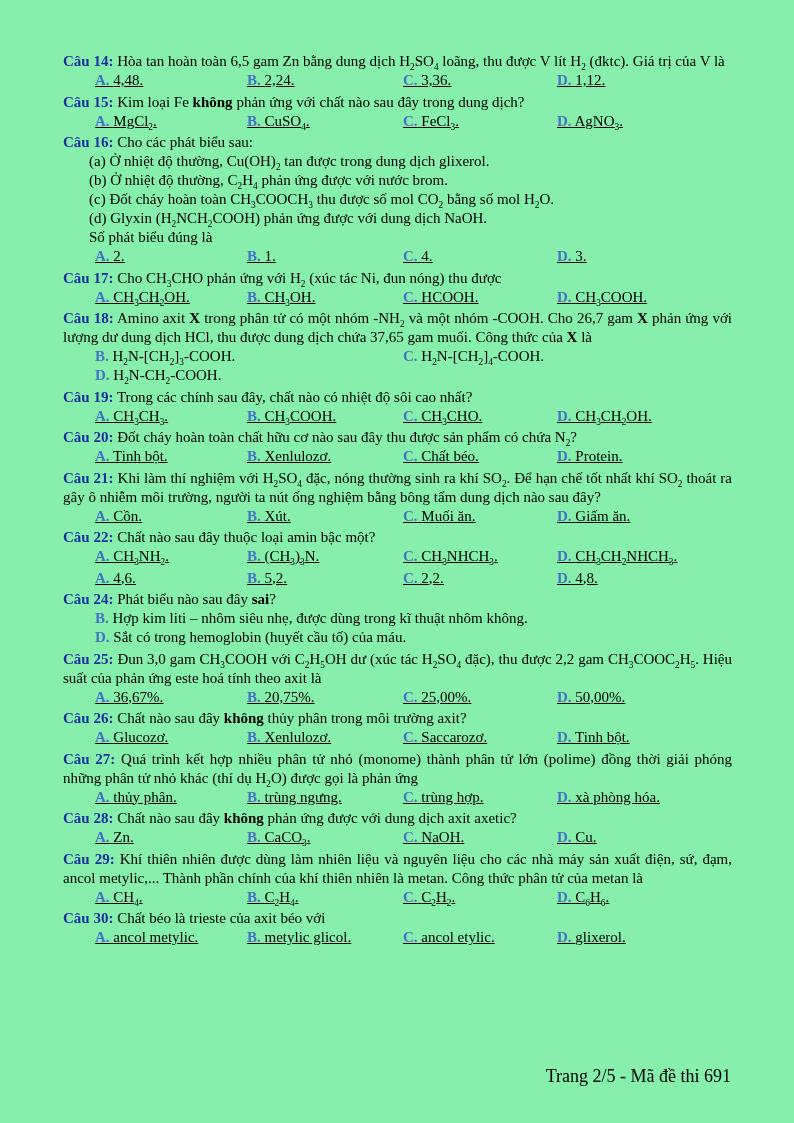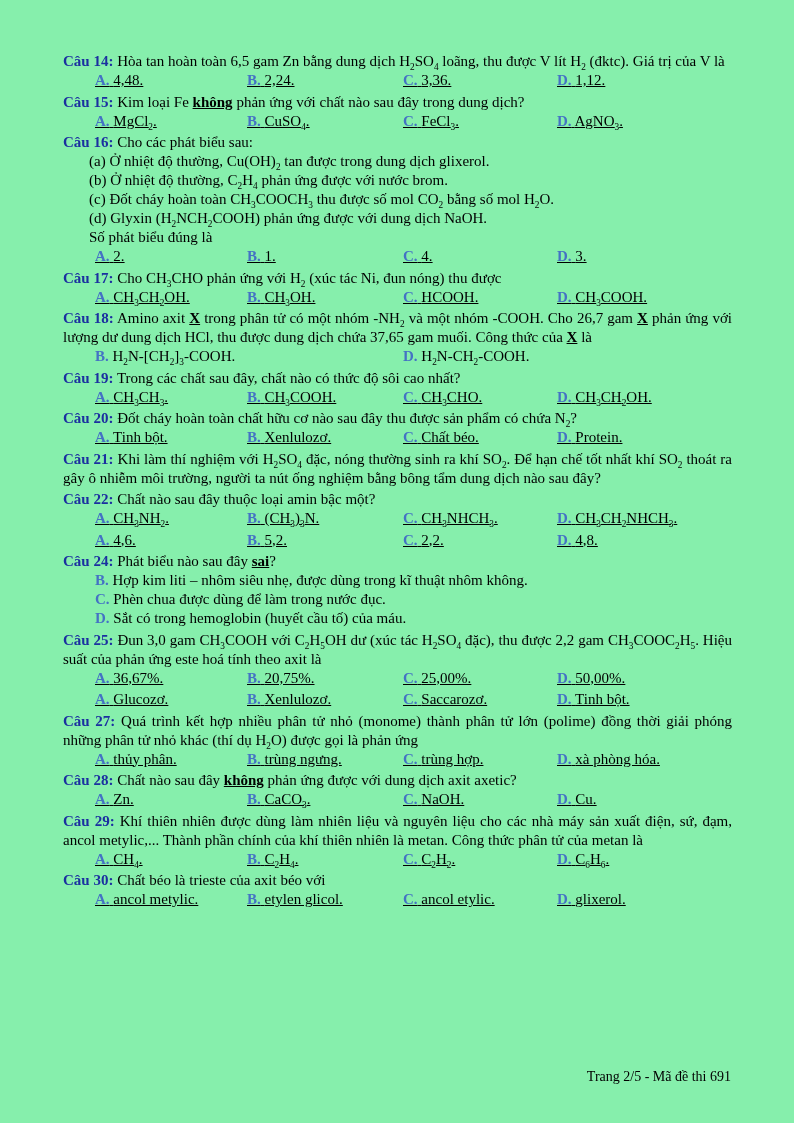--- a/index.html
+++ b/index.html
@@ -8,30 +8,30 @@
     width:794px;height:1123px;
     background:#86efac;
     font-family:"Liberation Serif","DejaVu Serif",serif;
     font-size:15px;line-height:19px;color:#000000;
     overflow:hidden;
   }
   #questions{position:absolute;left:63px;top:52px;width:669px;}
   .q{margin-bottom:2.5px;}
   .stem{text-align:justify;}
   .qlabel{color:var(--label-color,#1b2fa0);font-weight:bold;}
-  .seg-b{font-weight:bold;text-decoration:underline;}
+  .seg-b{font-weight:bold;}
   .subline{padding-left:26px;}
   .opts{padding-left:32px;}
   .opts.cols4{display:grid;grid-template-columns:152px 156px 154px 1fr;text-decoration:underline;}
   .opts.cols2{display:grid;grid-template-columns:308px 1fr;}
   .opts.stack .opt{display:block;}
   .opt{white-space:nowrap;}
   .letter{color:var(--letter-color,#4472c4);font-weight:bold;}
   sub{font-size:0.62em;line-height:0;}
-  .footer{position:absolute;top:1067px;right:63px;font-size:14px;}
+  .footer{position:absolute;top:1067px;right:63px;font-size:18px;}
 </style>
 </head>
 <body>
 
 <div class="page">
   <div id="questions">
       <div class="q">
         <div class="stem"><b class="qlabel">Câu 14:</b><span class="seg"> Hòa tan hoàn toàn 6,5 gam Zn bằng dung dịch H<sub>2</sub>SO<sub>4</sub> loãng, thu được V lít H<sub>2</sub> (đktc). Giá trị của V là</span></div>
         <div class="opts cols4">
           <span class="opt"><b class="letter">A.</b> <span class="otext">4,48.</span></span>
@@ -69,43 +69,50 @@
           <span class="opt"><b class="letter">A.</b> <span class="otext">CH<sub>3</sub>CH<sub>2</sub>OH.</span></span>
           <span class="opt"><b class="letter">B.</b> <span class="otext">CH<sub>3</sub>OH.</span></span>
           <span class="opt"><b class="letter">C.</b> <span class="otext">HCOOH.</span></span>
           <span class="opt"><b class="letter">D.</b> <span class="otext">CH<sub>3</sub>COOH.</span></span>
         </div>
       </div>
       <div class="q">
         <div class="stem"><b class="qlabel">Câu 18:</b><span class="seg"> Amino axit </span><span class="seg-b">X</span><span class="seg"> trong phân tử có một nhóm -NH<sub>2</sub> và một nhóm -COOH. Cho 26,7 gam </span><span class="seg-b">X</span><span class="seg"> phản ứng với lượng dư dung dịch HCl, thu được dung dịch chứa 37,65 gam muối. Công thức của </span><span class="seg-b">X</span><span class="seg"> là</span></div>
         <div class="opts cols2">
           <span class="opt"><b class="letter">B.</b> <span class="otext">H<sub>2</sub>N-[CH<sub>2</sub>]<sub>3</sub>-COOH.</span></span>
+          <span class="opt"><b class="letter">C.</b> <span class="otext">H<sub>2</sub>N-[CH<sub>2</sub>]<sub>4</sub>-COOH.</span></span>
           <span class="opt"><b class="letter">D.</b> <span class="otext">H<sub>2</sub>N-CH<sub>2</sub>-COOH.</span></span>
         </div>
       </div>
       <div class="q">
-        <div class="stem"><b class="qlabel">Câu 19:</b><span class="seg"> Trong các chất sau đây, chất nào có thức độ sôi cao nhất?</span></div>
+        <div class="stem"><b class="qlabel">Câu 19:</b><span class="seg"> Trong các chính sau đây, chất nào có nhiệt độ sôi cao nhất?</span></div>
         <div class="opts cols4">
           <span class="opt"><b class="letter">A.</b> <span class="otext">CH<sub>3</sub>CH<sub>3</sub>.</span></span>
           <span class="opt"><b class="letter">B.</b> <span class="otext">CH<sub>3</sub>COOH.</span></span>
           <span class="opt"><b class="letter">C.</b> <span class="otext">CH<sub>3</sub>CHO.</span></span>
           <span class="opt"><b class="letter">D.</b> <span class="otext">CH<sub>3</sub>CH<sub>2</sub>OH.</span></span>
         </div>
       </div>
       <div class="q">
         <div class="stem"><b class="qlabel">Câu 20:</b><span class="seg"> Đốt cháy hoàn toàn chất hữu cơ nào sau đây thu được sản phẩm có chứa N<sub>2</sub>?</span></div>
         <div class="opts cols4">
           <span class="opt"><b class="letter">A.</b> <span class="otext">Tinh bột.</span></span>
           <span class="opt"><b class="letter">B.</b> <span class="otext">Xenlulozơ.</span></span>
           <span class="opt"><b class="letter">C.</b> <span class="otext">Chất béo.</span></span>
           <span class="opt"><b class="letter">D.</b> <span class="otext">Protein.</span></span>
         </div>
       </div>
       <div class="q">
         <div class="stem"><b class="qlabel">Câu 21:</b><span class="seg"> Khi làm thí nghiệm với H<sub>2</sub>SO<sub>4</sub> đặc, nóng thường sinh ra khí SO<sub>2</sub>. Để hạn chế tốt nhất khí SO<sub>2</sub> thoát ra gây ô nhiễm môi trường, người ta nút ống nghiệm bằng bông tẩm dung dịch nào sau đây?</span></div>
+        <div class="opts cols4">
+          <span class="opt"><b class="letter">A.</b> <span class="otext">Cồn.</span></span>
+          <span class="opt"><b class="letter">B.</b> <span class="otext">Xút.</span></span>
+          <span class="opt"><b class="letter">C.</b> <span class="otext">Muối ăn.</span></span>
+          <span class="opt"><b class="letter">D.</b> <span class="otext">Giấm ăn.</span></span>
+        </div>
       </div>
       <div class="q">
         <div class="stem"><b class="qlabel">Câu 22:</b><span class="seg"> Chất nào sau đây thuộc loại amin bậc một?</span></div>
         <div class="opts cols4">
           <span class="opt"><b class="letter">A.</b> <span class="otext">CH<sub>3</sub>NH<sub>2</sub>.</span></span>
           <span class="opt"><b class="letter">B.</b> <span class="otext">(CH<sub>3</sub>)<sub>3</sub>N.</span></span>
           <span class="opt"><b class="letter">C.</b> <span class="otext">CH<sub>3</sub>NHCH<sub>3</sub>.</span></span>
           <span class="opt"><b class="letter">D.</b> <span class="otext">CH<sub>3</sub>CH<sub>2</sub>NHCH<sub>3</sub>.</span></span>
         </div>
       </div>
@@ -114,34 +121,34 @@
           <span class="opt"><b class="letter">A.</b> <span class="otext">4,6.</span></span>
           <span class="opt"><b class="letter">B.</b> <span class="otext">5,2.</span></span>
           <span class="opt"><b class="letter">C.</b> <span class="otext">2,2.</span></span>
           <span class="opt"><b class="letter">D.</b> <span class="otext">4,8.</span></span>
         </div>
       </div>
       <div class="q">
         <div class="stem"><b class="qlabel">Câu 24:</b><span class="seg"> Phát biểu nào sau đây </span><span class="seg-b">sai</span><span class="seg">?</span></div>
         <div class="opts stack">
           <span class="opt"><b class="letter">B.</b> <span class="otext">Hợp kim liti – nhôm siêu nhẹ, được dùng trong kĩ thuật nhôm không.</span></span>
-          <span class="opt"><b class="letter">C.</b> <span class="otext">Phèn chua được dùng để làm trong nước đục.</span></span>
           <span class="opt"><b class="letter">D.</b> <span class="otext">Sắt có trong hemoglobin (huyết cầu tố) của máu.</span></span>
         </div>
       </div>
       <div class="q">
         <div class="stem"><b class="qlabel">Câu 25:</b><span class="seg"> Đun 3,0 gam CH<sub>3</sub>COOH với C<sub>2</sub>H<sub>5</sub>OH dư (xúc tác H<sub>2</sub>SO<sub>4</sub> đặc), thu được 2,2 gam CH<sub>3</sub>COOC<sub>2</sub>H<sub>5</sub>. Hiệu suất của phản ứng este hoá tính theo axit là</span></div>
         <div class="opts cols4">
           <span class="opt"><b class="letter">A.</b> <span class="otext">36,67%.</span></span>
           <span class="opt"><b class="letter">B.</b> <span class="otext">20,75%.</span></span>
           <span class="opt"><b class="letter">C.</b> <span class="otext">25,00%.</span></span>
           <span class="opt"><b class="letter">D.</b> <span class="otext">50,00%.</span></span>
         </div>
       </div>
       <div class="q">
+        <div class="stem"><b class="qlabel">Câu 26:</b><span class="seg"> Chất nào sau đây </span><span class="seg-b">không</span><span class="seg"> thủy phân trong môi trường axit?</span></div>
         <div class="opts cols4">
           <span class="opt"><b class="letter">A.</b> <span class="otext">Glucozơ.</span></span>
           <span class="opt"><b class="letter">B.</b> <span class="otext">Xenlulozơ.</span></span>
           <span class="opt"><b class="letter">C.</b> <span class="otext">Saccarozơ.</span></span>
           <span class="opt"><b class="letter">D.</b> <span class="otext">Tinh bột.</span></span>
         </div>
       </div>
       <div class="q">
         <div class="stem"><b class="qlabel">Câu 27:</b><span class="seg"> Quá trình kết hợp nhiều phân tử nhỏ (monome) thành phân tử lớn (polime) đồng thời giải phóng những phân tử nhỏ khác (thí dụ H<sub>2</sub>O) được gọi là phản ứng</span></div>
         <div class="opts cols4">
@@ -166,20 +173,20 @@
           <span class="opt"><b class="letter">A.</b> <span class="otext">CH<sub>4</sub>.</span></span>
           <span class="opt"><b class="letter">B.</b> <span class="otext">C<sub>2</sub>H<sub>4</sub>.</span></span>
           <span class="opt"><b class="letter">C.</b> <span class="otext">C<sub>2</sub>H<sub>2</sub>.</span></span>
           <span class="opt"><b class="letter">D.</b> <span class="otext">C<sub>6</sub>H<sub>6</sub>.</span></span>
         </div>
       </div>
       <div class="q">
         <div class="stem"><b class="qlabel">Câu 30:</b><span class="seg"> Chất béo là trieste của axit béo với</span></div>
         <div class="opts cols4">
           <span class="opt"><b class="letter">A.</b> <span class="otext">ancol metylic.</span></span>
-          <span class="opt"><b class="letter">B.</b> <span class="otext">etylen glicol.</span></span>
+          <span class="opt"><b class="letter">B.</b> <span class="otext">metylic glicol.</span></span>
           <span class="opt"><b class="letter">C.</b> <span class="otext">ancol etylic.</span></span>
           <span class="opt"><b class="letter">D.</b> <span class="otext">glixerol.</span></span>
         </div>
       </div>
     </div>
   <div class="footer">Trang 2/5 - Mã đề thi 691</div>
 </div>
 
 </body></html>

